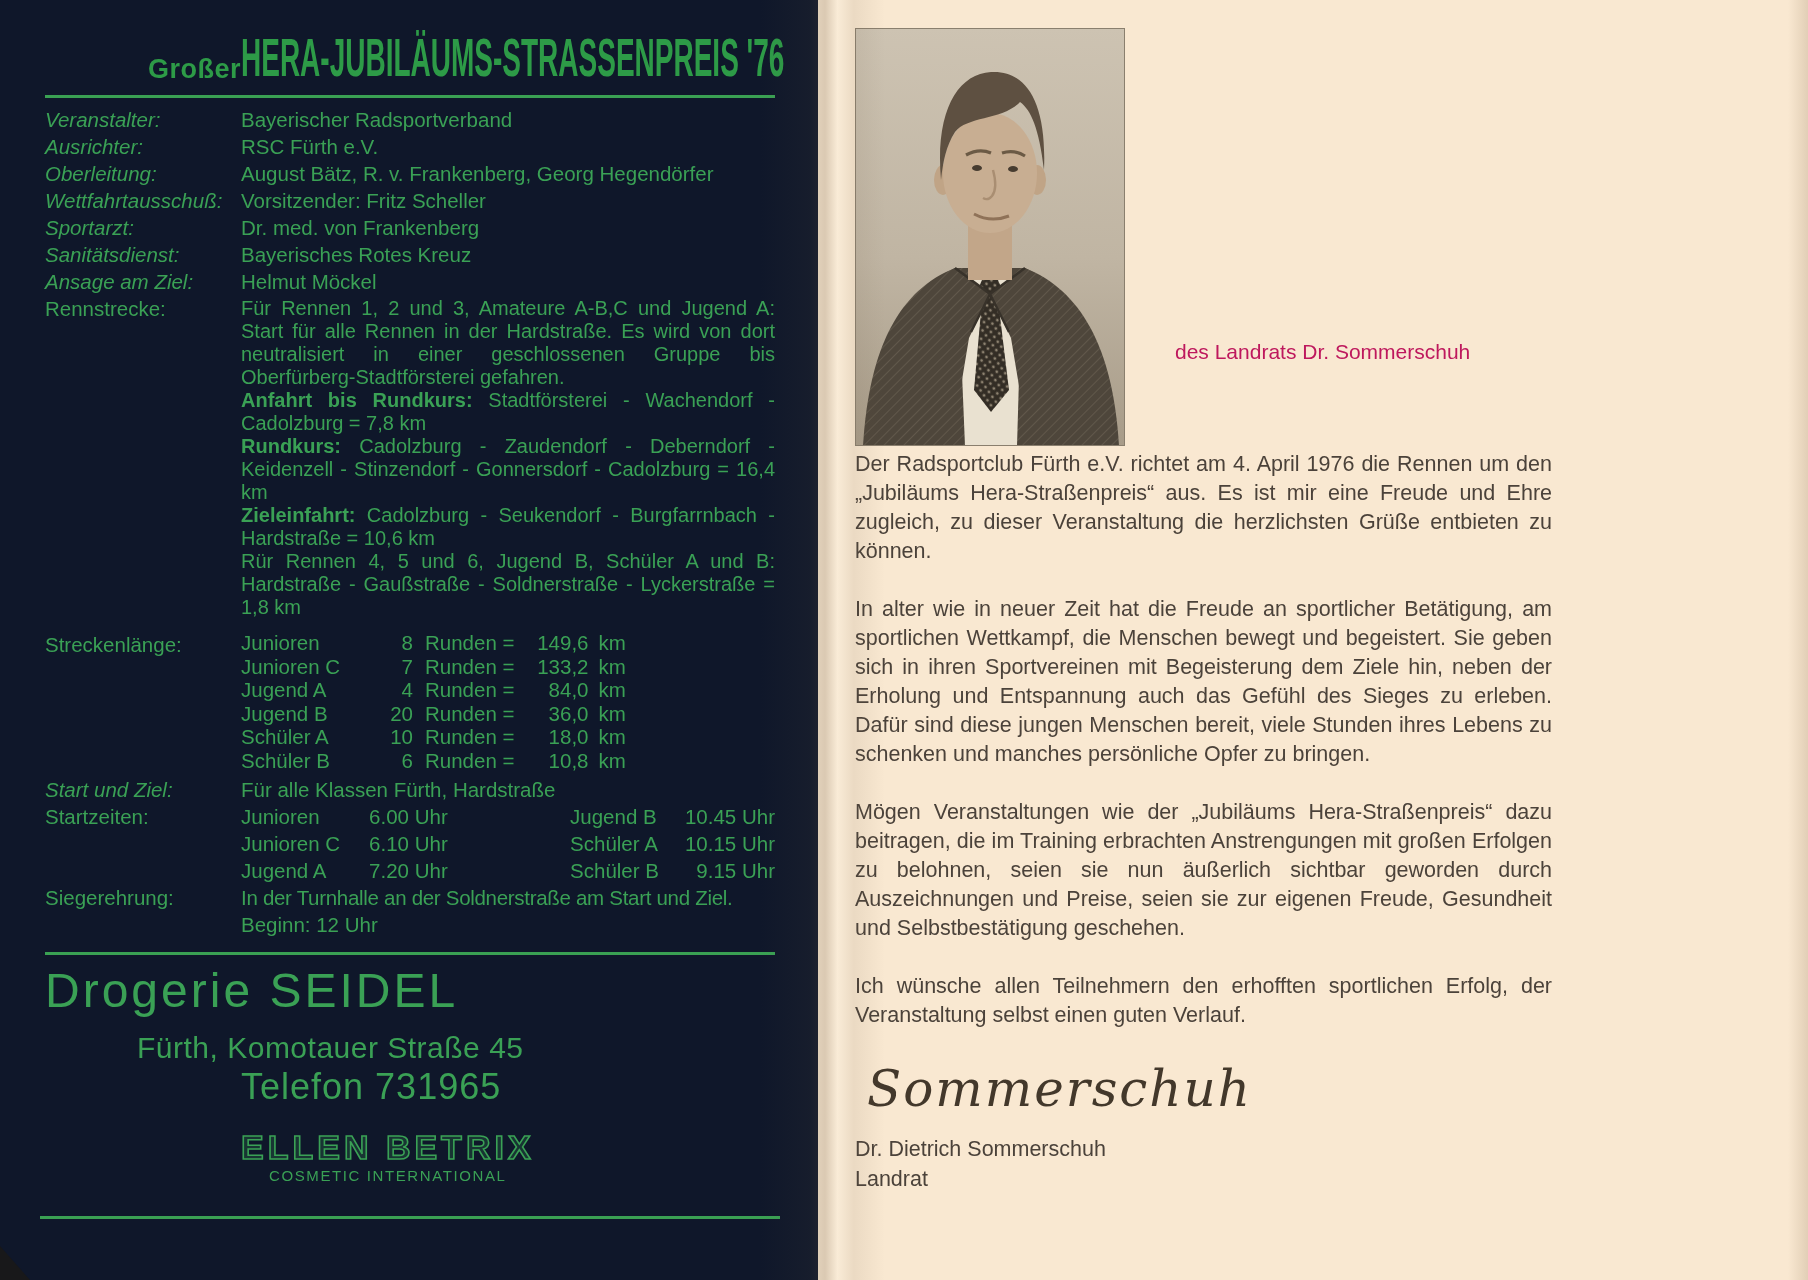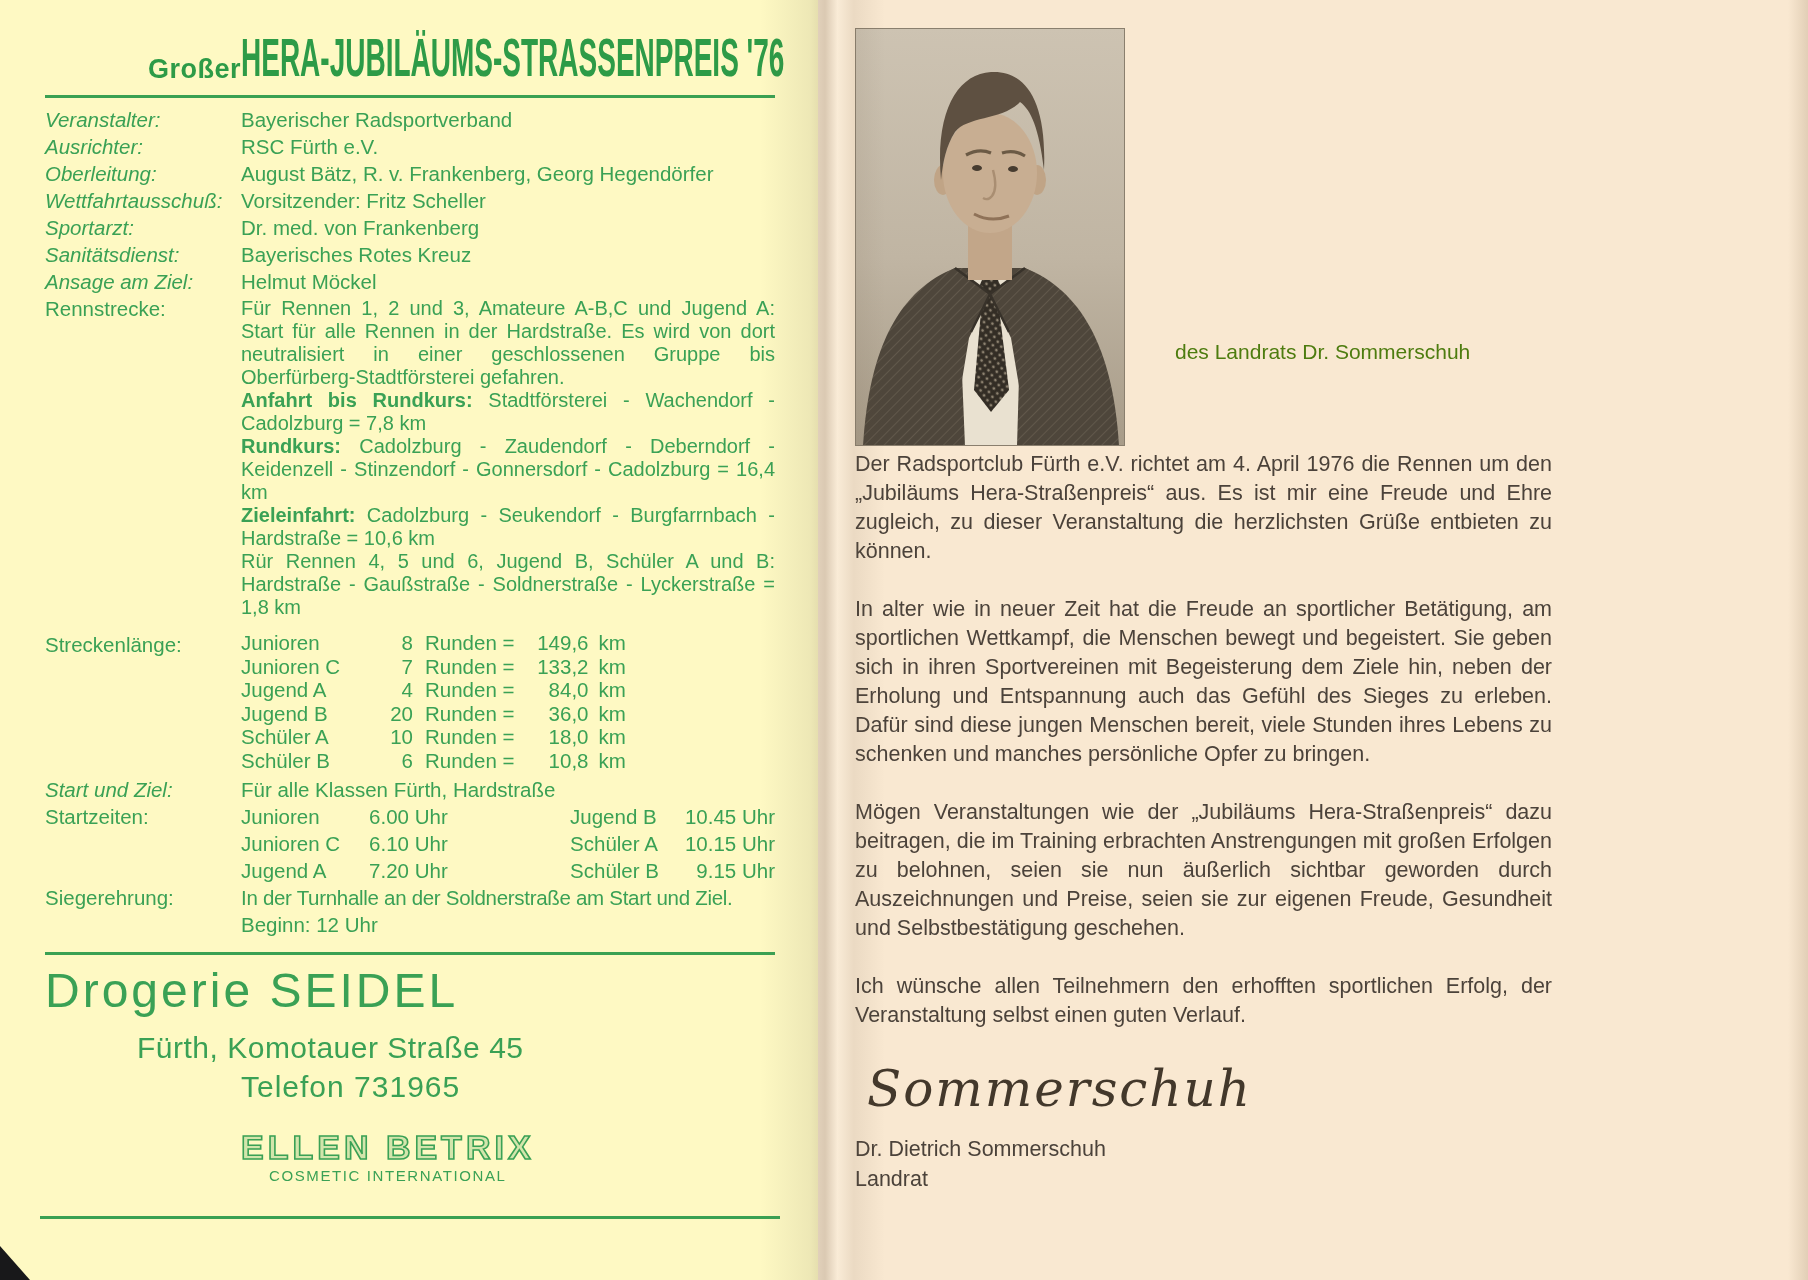--- a/index.html
+++ b/index.html
@@ -3,21 +3,21 @@
 <meta charset="utf-8">
 <style>
   html,body { margin:0; padding:0; background:#777; }
   .scan {
     position:relative; width:1808px; height:1280px; overflow:hidden;
     font-family:"Liberation Sans", sans-serif;
   }
   
   .left-page {
     position:absolute; left:0; top:0; width:818px; height:1280px;
-    background:#fef9c3; color:#3aa155;
+    background:#0f172a; color:#3aa155;
   }
   .lp-inner { position:absolute; left:45px; top:38px; width:730px; }
   .title-row { position:relative; height:50px; }
   .title-prefix {
     position:absolute; left:103px; bottom:3px;
     font-size:27px; font-weight:bold; color:#2d9b47; letter-spacing:0.5px;
   }
   .big-title {
     position:absolute; left:196px; bottom:0;
     font-size:40px; font-weight:bold; color:#2d9b47; white-space:nowrap;
@@ -48,21 +48,21 @@
   .z-ltime { width:112px; }
   .z-gap { width:92px; }
   .z-rname { width:112px; }
   .z-rtime { width:96px; text-align:right; }
   .sieger-row { display:flex; }
   .sieger-row .lab { width:196px; flex:none; }
   .sieger-l1 { letter-spacing:-0.3px; }
   .rule2 { margin-top:14px; }
   .ad-name { margin-top:22px; font-size:48px; letter-spacing:3px; color:#3aa155; }
   .ad-addr { margin:30px 0 0 92px; font-size:30px; letter-spacing:0.5px; }
-  .ad-phone { margin:12px 0 0 196px; font-size:30px; letter-spacing:1px; }
+  .ad-phone { margin:12px 0 0 196px; font-size:36px; letter-spacing:1px; }
   .ad-brand-wrap { margin:34px 0 0 196px; display:inline-block; text-align:center; }
   .ad-brand {
     font-size:34px; font-weight:bold; letter-spacing:4px;
     color:rgba(58,161,85,0.22); -webkit-text-stroke:1.6px #3aa155;
   }
   .ad-brand-sub { font-size:15px; letter-spacing:1.6px; margin-top:1px; color:#3aa155; }
   .bottom-rule { position:absolute; left:40px; top:1216px; width:740px; height:3px; background:#3aa153; }
   .corner-mark {
     position:absolute; left:0; bottom:0; width:30px; height:34px;
     background:#18181a; clip-path:polygon(0 0, 0 100%, 100% 100%);
@@ -84,21 +84,21 @@
   }
   .photo-frame {
     position:absolute; left:37px; top:28px; width:270px; height:418px;
     box-shadow:0 0 0 1px #8a7f6e inset;
   }
   .gw-head {
     position:absolute; left:352px; top:272px;
     font-family:"DejaVu Serif", serif; font-style:italic;
     font-size:54px; color:#453a2c; letter-spacing:1px;
   }
-  .gw-sub { position:absolute; left:357px; top:340px; font-size:21px; color:#4d7c0f; }
+  .gw-sub { position:absolute; left:357px; top:340px; font-size:21px; color:#be185d; }
   .rp-body { position:absolute; left:37px; top:450px; width:697px; }
   .rp-body p {
     margin:0 0 29px 0; font-size:21.5px; line-height:29px; text-align:justify; color:#4b423a;
   }
   .sig-block { margin-top:30px; }
   .sig {
     margin-left:12px;
     font-family:"DejaVu Serif", serif; font-style:italic;
     font-size:50px; color:#43382b; letter-spacing:2px;
   }

